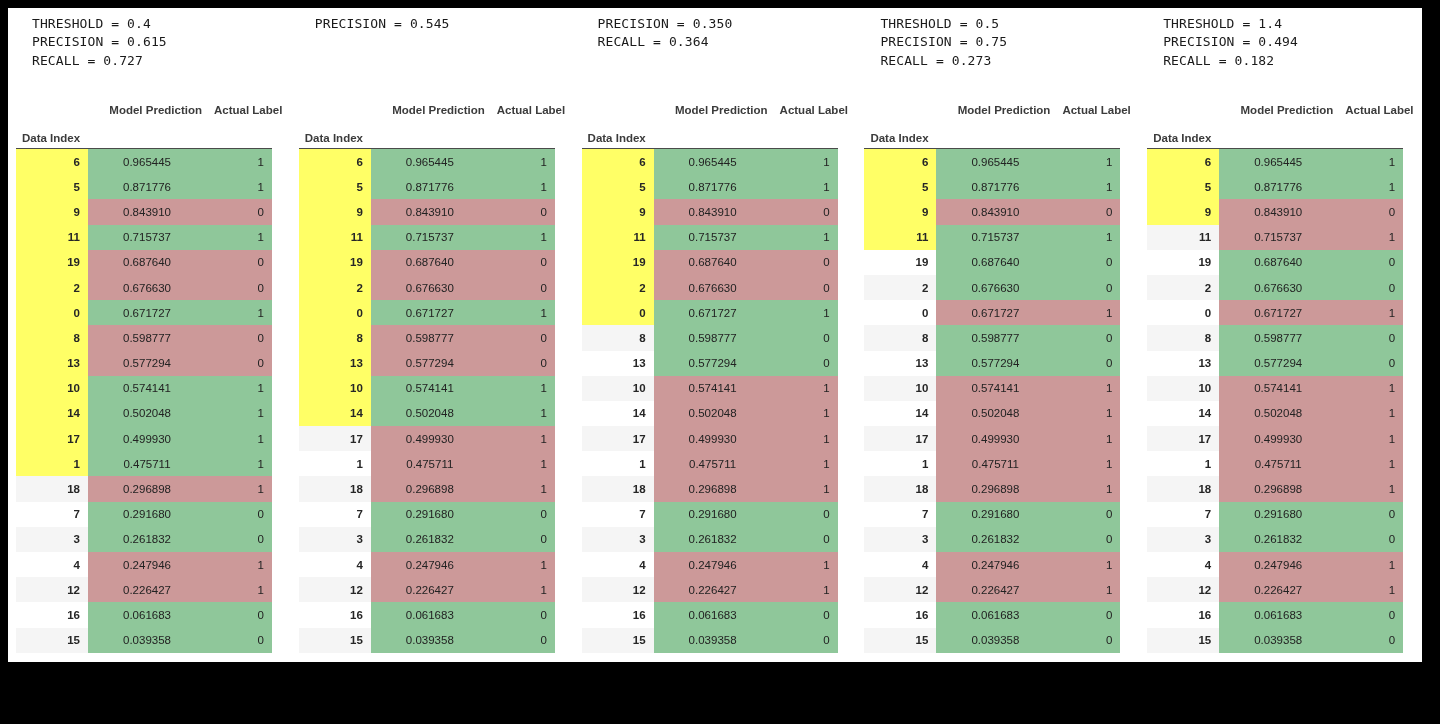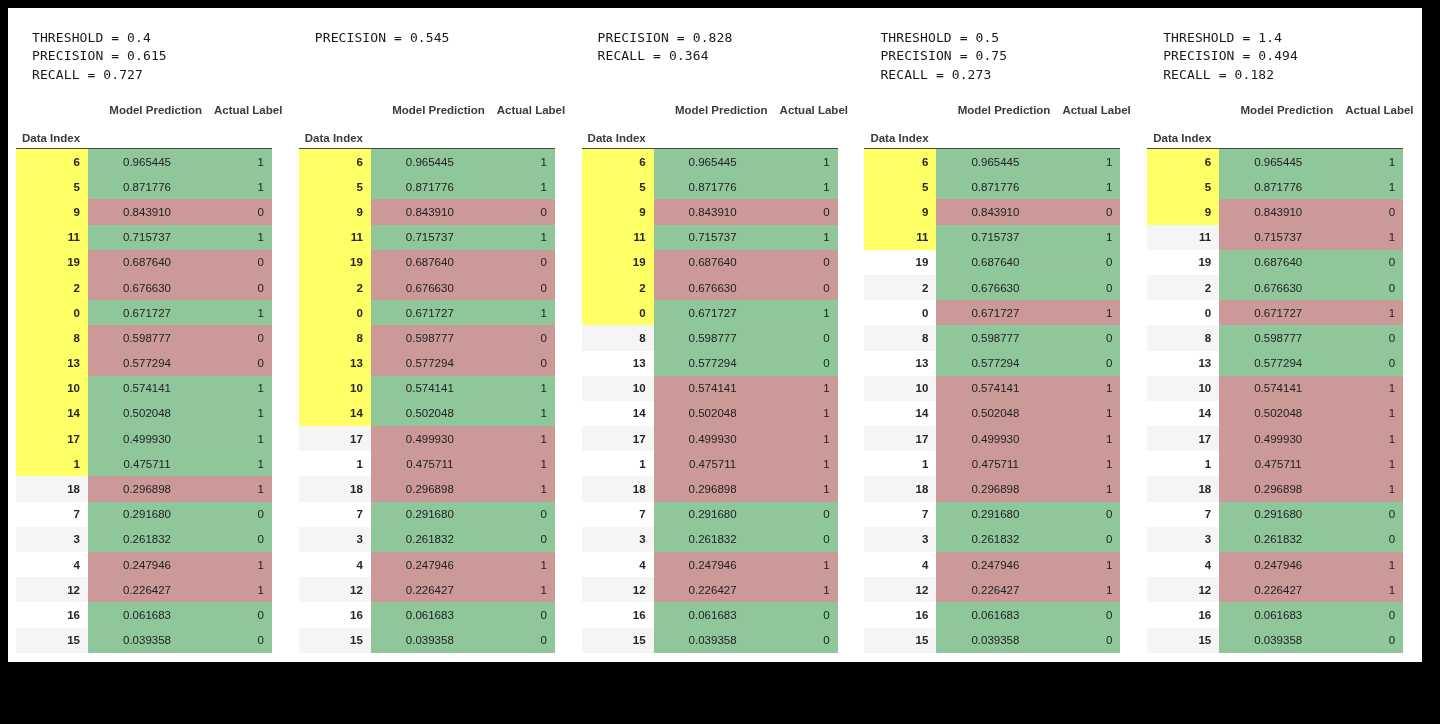--- a/index.html
+++ b/index.html
@@ -45,21 +45,21 @@
   }
 
   
   .metrics {
     font-family: "DejaVu Sans Mono", "Liberation Mono", monospace;
     font-size: 13px;
     line-height: 18.4px;
     color: #1a1a1a;
     white-space: pre;
     padding-left: 24px;
-    padding-top: 21px;
+    padding-top: 7px;
     letter-spacing: 0.1px;
   }
   .metrics .mline { display: block; }
 
   
   .tablewrap {
     position: absolute;
     left: 8px;
     top: 86px;
     width: 268px;
@@ -373,21 +373,21 @@
               <tr>
                 <th class="idx" style="background: rgb(245, 245, 245);">15</th>
                 <td class="pred" style="background: rgb(143, 199, 154);">0.039358</td>
                 <td style="background: rgb(143, 199, 154);">0</td>
               </tr>
             </tbody>
           </table>
         </div>
       </div>
       <div class="panel">
-        <div class="metrics"><span class="mline">PRECISION = 0.828</span><span class="mline">RECALL = 0.364</span></div>
+        <div class="metrics"><span class="mline">PRECISION = 0.350</span><span class="mline">RECALL = 0.364</span></div>
         <div class="tablewrap">
           <table class="df">
             <colgroup>
               <col class="c-idx">
               <col class="c-pred">
               <col class="c-act">
             </colgroup>
             <thead>
               <tr class="cols">
                 <th></th>

